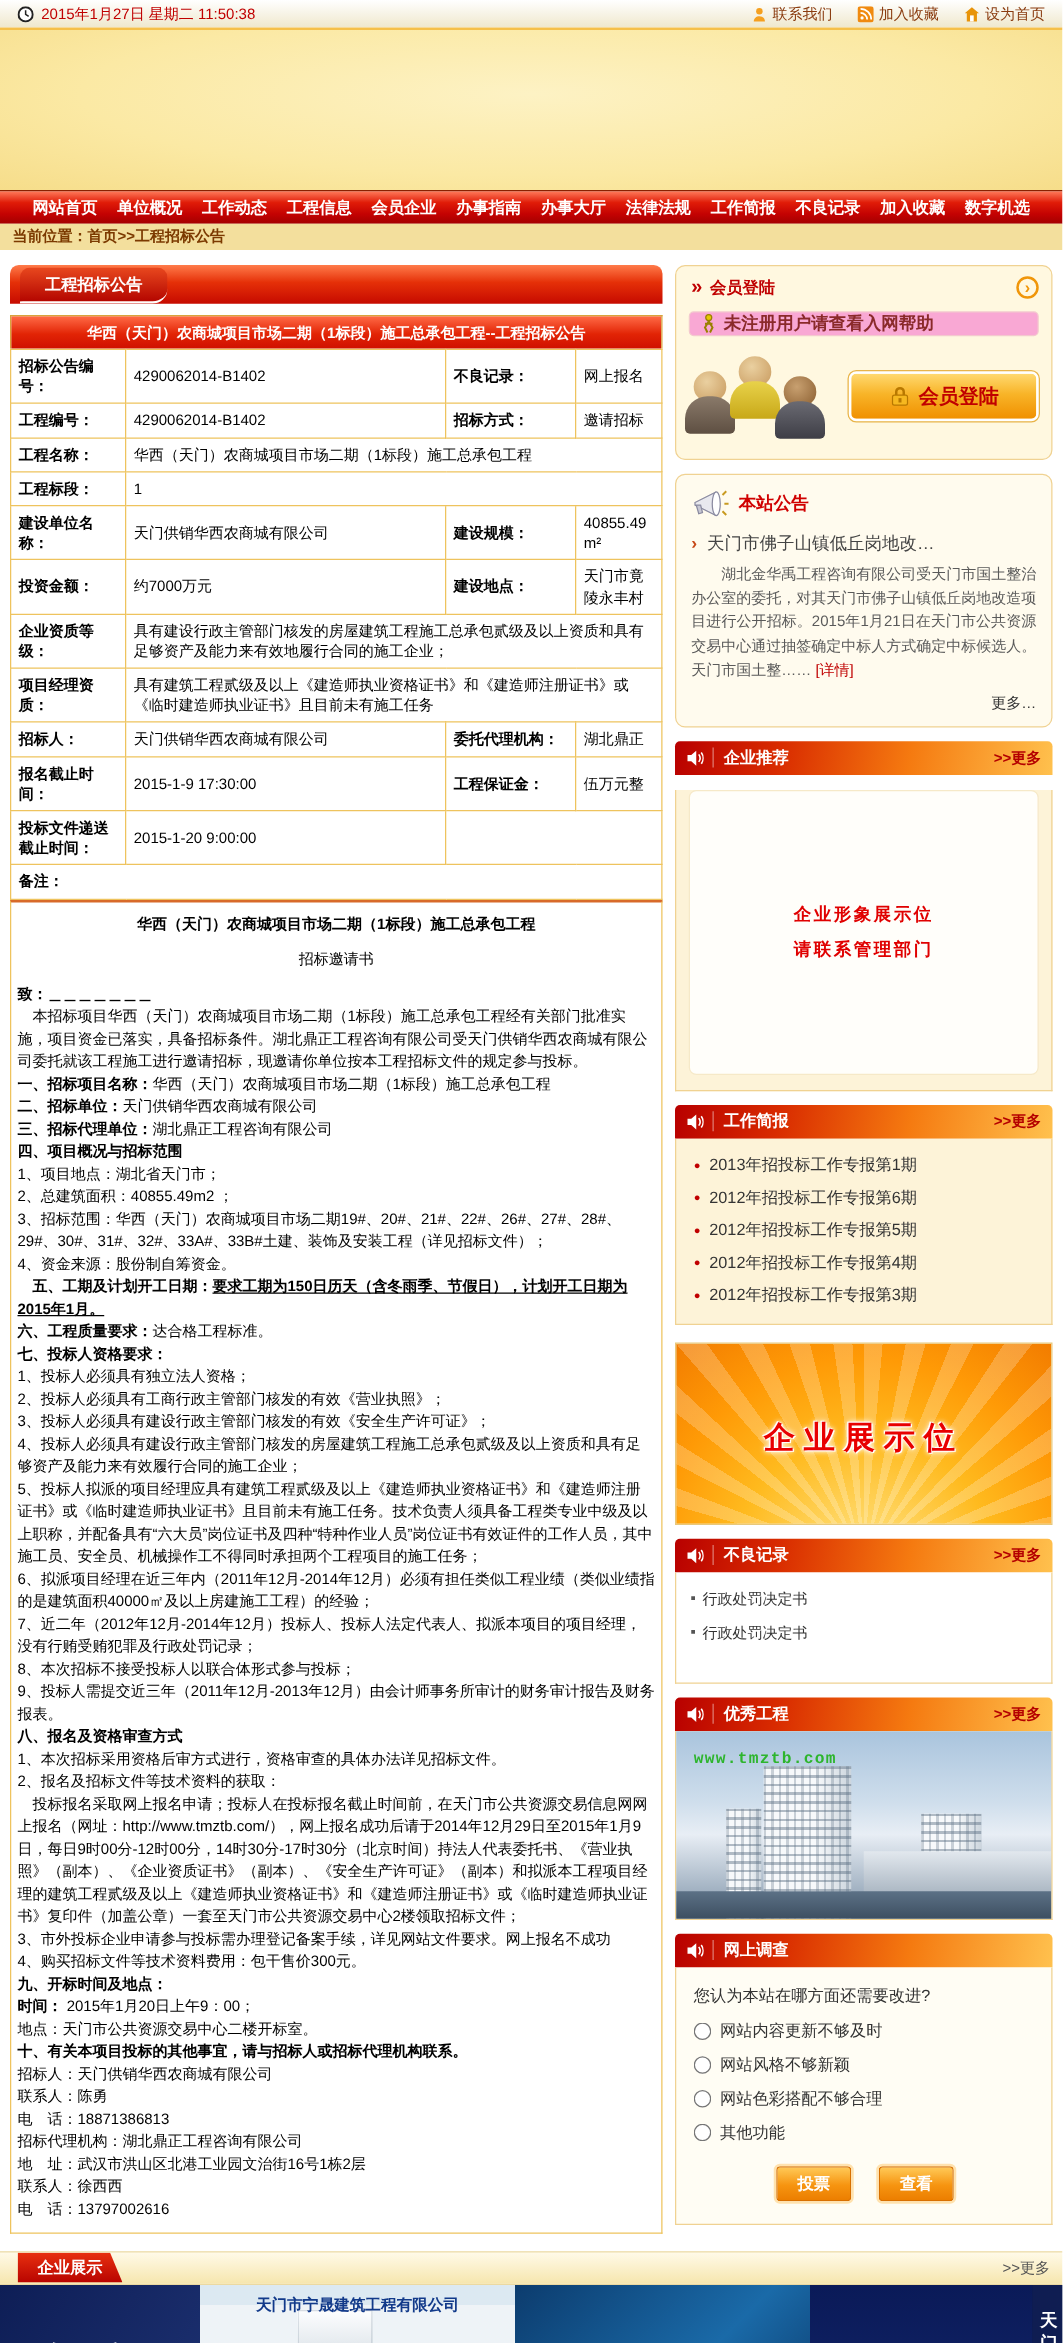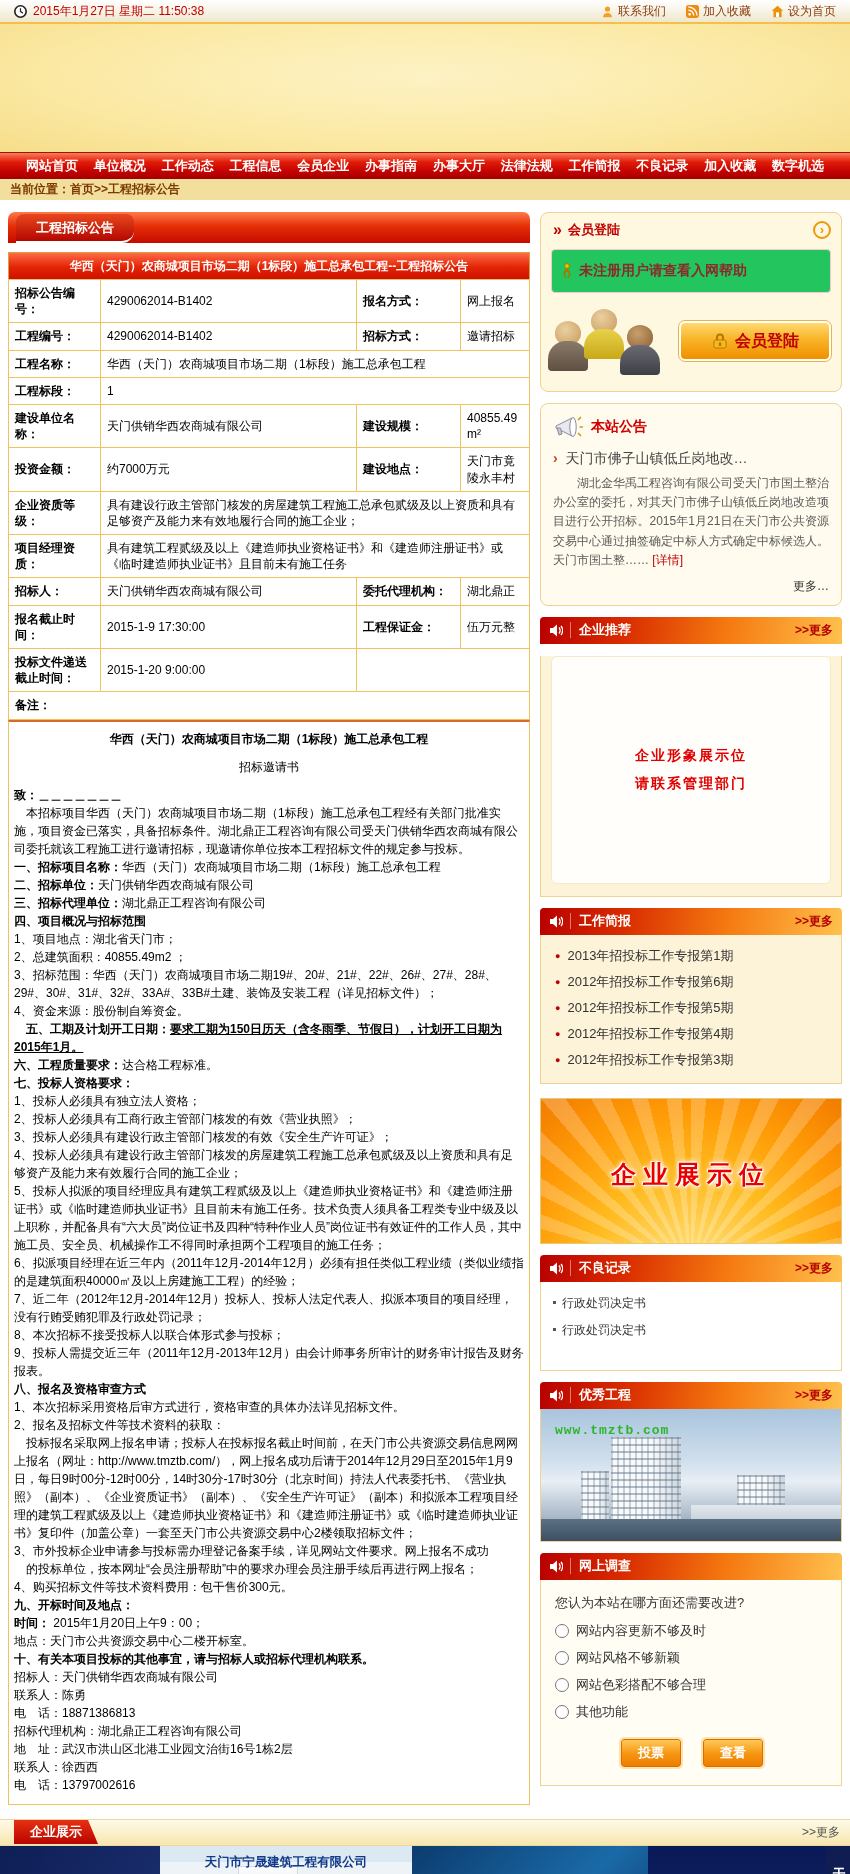--- a/index.html
+++ b/index.html
@@ -55,22 +55,22 @@
   .nline.i2 { text-indent:1em; }
   .nline.u span { text-decoration:underline; font-weight:bold; }
 
   
   .rpanel { border:1px solid #f0d292; border-radius:8px; background:#fff8e0; margin-bottom:11px; overflow:hidden; }
   .login-head { display:flex; align-items:center; padding:8px 10px 4px 12px; }
   .login-head .t { color:#c00000; font-weight:bold; font-size:13px; margin-left:4px; }
   .login-head .chev { margin-right:2px; color:#c00000; font-weight:bold; }
   .go-circle { margin-left:auto; width:18px; height:18px; border:2px solid #f0960a; border-radius:50%;
                color:#f0960a; font-weight:bold; text-align:center; line-height:14px; font-size:13px; cursor:pointer; }
-  .help-bar { margin:6px 10px; background:#22c55e; border:1px solid #f3c9ce; border-radius:4px;
-              padding:12px 8px; color:#8a2a2a; font-size:14px; font-weight:bold; display:flex; align-items:center; gap:5px;text-align:right; }
+  .help-bar { margin:6px 10px; background:#f9a8d4; border:1px solid #f3c9ce; border-radius:4px;
+              padding:0 8px; color:#8a2a2a; font-size:14px; font-weight:bold; display:flex; align-items:center; gap:5px;text-align:right; }
   .login-body { display:flex; align-items:center; padding:6px 10px 14px 10px; gap:8px; }
   .people { width:120px; height:72px; position:relative; flex:none; }
   .person { position:absolute; }
   .p-head { width:26px; height:24px; background:radial-gradient(circle at 40% 35%, #ead0a0, #c89a5e); border-radius:50% 50% 46% 46%; }
   .p-body { width:40px; height:30px; border-radius:18px 18px 4px 4px; margin-top:-4px; margin-left:-7px; }
   .login-btn { flex:1; height:40px; background:linear-gradient(#ffd970,#f8b428 45%,#f09000);
                border:2px solid #fff; outline:1px solid #e8b44a; border-radius:6px; display:flex; align-items:center;
                justify-content:center; gap:6px; color:#c00000; font-size:16px; font-weight:bold; cursor:pointer; }
 
   .ann-head { display:flex; align-items:center; gap:8px; padding:10px 12px 2px 12px; }
@@ -103,21 +103,21 @@
       repeating-conic-gradient(from 0deg at 50% 120%, rgba(255,255,255,.22) 0 5deg, rgba(255,255,255,0) 5deg 11deg),
       radial-gradient(circle at 50% 125%, #ffe890 0%, #ffba1e 45%, #ff9a06 72%, #f27c00 100%); }
   .ad-banner span { position:absolute; left:0; right:0; top:52%; transform:translateY(-50%); text-align:center;
       color:#e80000; font-size:25px; font-weight:bold; letter-spacing:7px;
       text-shadow:0 0 2px #fff,0 0 4px #fff,0 0 6px #fff,1px 1px 0 #fff,-1px -1px 0 #fff; }
 
   .bad-list { background:#fff; padding:8px 12px 26px 12px; }
   .bad-item { font-size:12px; color:#333; padding:5px 0; cursor:pointer; }
   .bad-item::before { content:""; display:inline-block; width:3px; height:3px; background:#555; margin:0 6px 3px 0; }
 
-  .photo { margin:0; height:132px; position:relative; overflow:hidden;
+  .photo { margin:0; height:150px; position:relative; overflow:hidden;
            background:linear-gradient(#a9c4dd 0%, #cfdeec 38%, #e8eef5 55%, #7e93a8 100%); }
   .tower { position:absolute; background:linear-gradient(90deg,#f4f6f8 0 60%, #c9d2da); }
   .tower.win { background-image:repeating-linear-gradient(180deg, rgba(90,110,130,.45) 0 2px, transparent 2px 7px),
                repeating-linear-gradient(90deg, rgba(90,110,130,.30) 0 2px, transparent 2px 6px),
                linear-gradient(90deg,#f7f9fb 0 60%, #ccd5dd); }
   .wm { position:absolute; top:14px; left:14px; color:#2db52d; font-family:"Liberation Mono","DejaVu Sans Mono",monospace;
         font-size:13px; font-weight:bold; letter-spacing:1px; }
 
   .survey-body { background:#fffdf4; padding:14px 12px 18px 14px; }
   .sv-q { font-size:13px; color:#333; margin-bottom:10px; }
@@ -217,21 +217,21 @@
         <colgroup>
             <col style="width:92px">
             <col style="width:256px">
             <col style="width:104px">
             <col>
           </colgroup>
         <tbody>
             <tr>
           <td class="lbl">招标公告编号：</td>
           <td>4290062014-B1402</td>
-          <td class="lbl">报名方式：</td>
+          <td class="lbl">不良记录：</td>
           <td>网上报名</td>
         </tr>
         <tr>
           <td class="lbl">工程编号：</td>
           <td>4290062014-B1402</td>
           <td class="lbl">招标方式：</td>
           <td>邀请招标</td>
         </tr>
         <tr>
           <td class="lbl">工程名称：</td>
@@ -307,21 +307,20 @@
           <div class="nline"><b></b><span>5、投标人拟派的项目经理应具有建筑工程贰级及以上《建造师执业资格证书》和《建造师注册证书》或《临时建造师执业证书》且目前未有施工任务。技术负责人须具备工程类专业中级及以上职称，并配备具有“六大员”岗位证书及四种“特种作业人员”岗位证书有效证件的工作人员，其中施工员、安全员、机械操作工不得同时承担两个工程项目的施工任务；</span></div>
           <div class="nline"><b></b><span>6、拟派项目经理在近三年内（2011年12月-2014年12月）必须有担任类似工程业绩（类似业绩指的是建筑面积40000㎡及以上房建施工工程）的经验；</span></div>
           <div class="nline"><b></b><span>7、近二年（2012年12月-2014年12月）投标人、投标人法定代表人、拟派本项目的项目经理，没有行贿受贿犯罪及行政处罚记录；</span></div>
           <div class="nline"><b></b><span>8、本次招标不接受投标人以联合体形式参与投标；</span></div>
           <div class="nline"><b></b><span>9、投标人需提交近三年（2011年12月-2013年12月）由会计师事务所审计的财务审计报告及财务报表。</span></div>
           <div class="nline"><b>八、报名及资格审查方式</b><span></span></div>
           <div class="nline"><b></b><span>1、本次招标采用资格后审方式进行，资格审查的具体办法详见招标文件。</span></div>
           <div class="nline"><b></b><span>2、报名及招标文件等技术资料的获取：</span></div>
           <div class="nline i2"><b></b><span>投标报名采取网上报名申请；投标人在投标报名截止时间前，在天门市公共资源交易信息网网上报名（网址：http://www.tmztb.com/），网上报名成功后请于2014年12月29日至2015年1月9日，每日9时00分-12时00分，14时30分-17时30分（北京时间）持法人代表委托书、《营业执照》（副本）、《企业资质证书》（副本）、《安全生产许可证》（副本）和拟派本工程项目经理的建筑工程贰级及以上《建造师执业资格证书》和《建造师注册证书》或《临时建造师执业证书》复印件（加盖公章）一套至天门市公共资源交易中心2楼领取招标文件；</span></div>
           <div class="nline"><b></b><span>3、市外投标企业申请参与投标需办理登记备案手续，详见网站文件要求。网上报名不成功</span></div>
-          <div class="nline i2"><b></b><span>的投标单位，按本网址“会员注册帮助”中的要求办理会员注册手续后再进行网上报名；</span></div>
           <div class="nline"><b></b><span>4、购买招标文件等技术资料费用：包干售价300元。</span></div>
           <div class="nline"><b>九、开标时间及地点：</b><span></span></div>
           <div class="nline"><b>时间：</b><span> 2015年1月20日上午9：00；</span></div>
           <div class="nline"><b></b><span>地点：天门市公共资源交易中心二楼开标室。</span></div>
           <div class="nline"><b>十、有关本项目投标的其他事宜，请与招标人或招标代理机构联系。</b><span></span></div>
           <div class="nline"><b></b><span>招标人：天门供销华西农商城有限公司</span></div>
           <div class="nline"><b></b><span>联系人：陈勇</span></div>
           <div class="nline"><b></b><span>电　话：18871386813</span></div>
           <div class="nline"><b></b><span>招标代理机构：湖北鼎正工程咨询有限公司</span></div>
           <div class="nline"><b></b><span>地　址：武汉市洪山区北港工业园文治街16号1栋2层</span></div>

